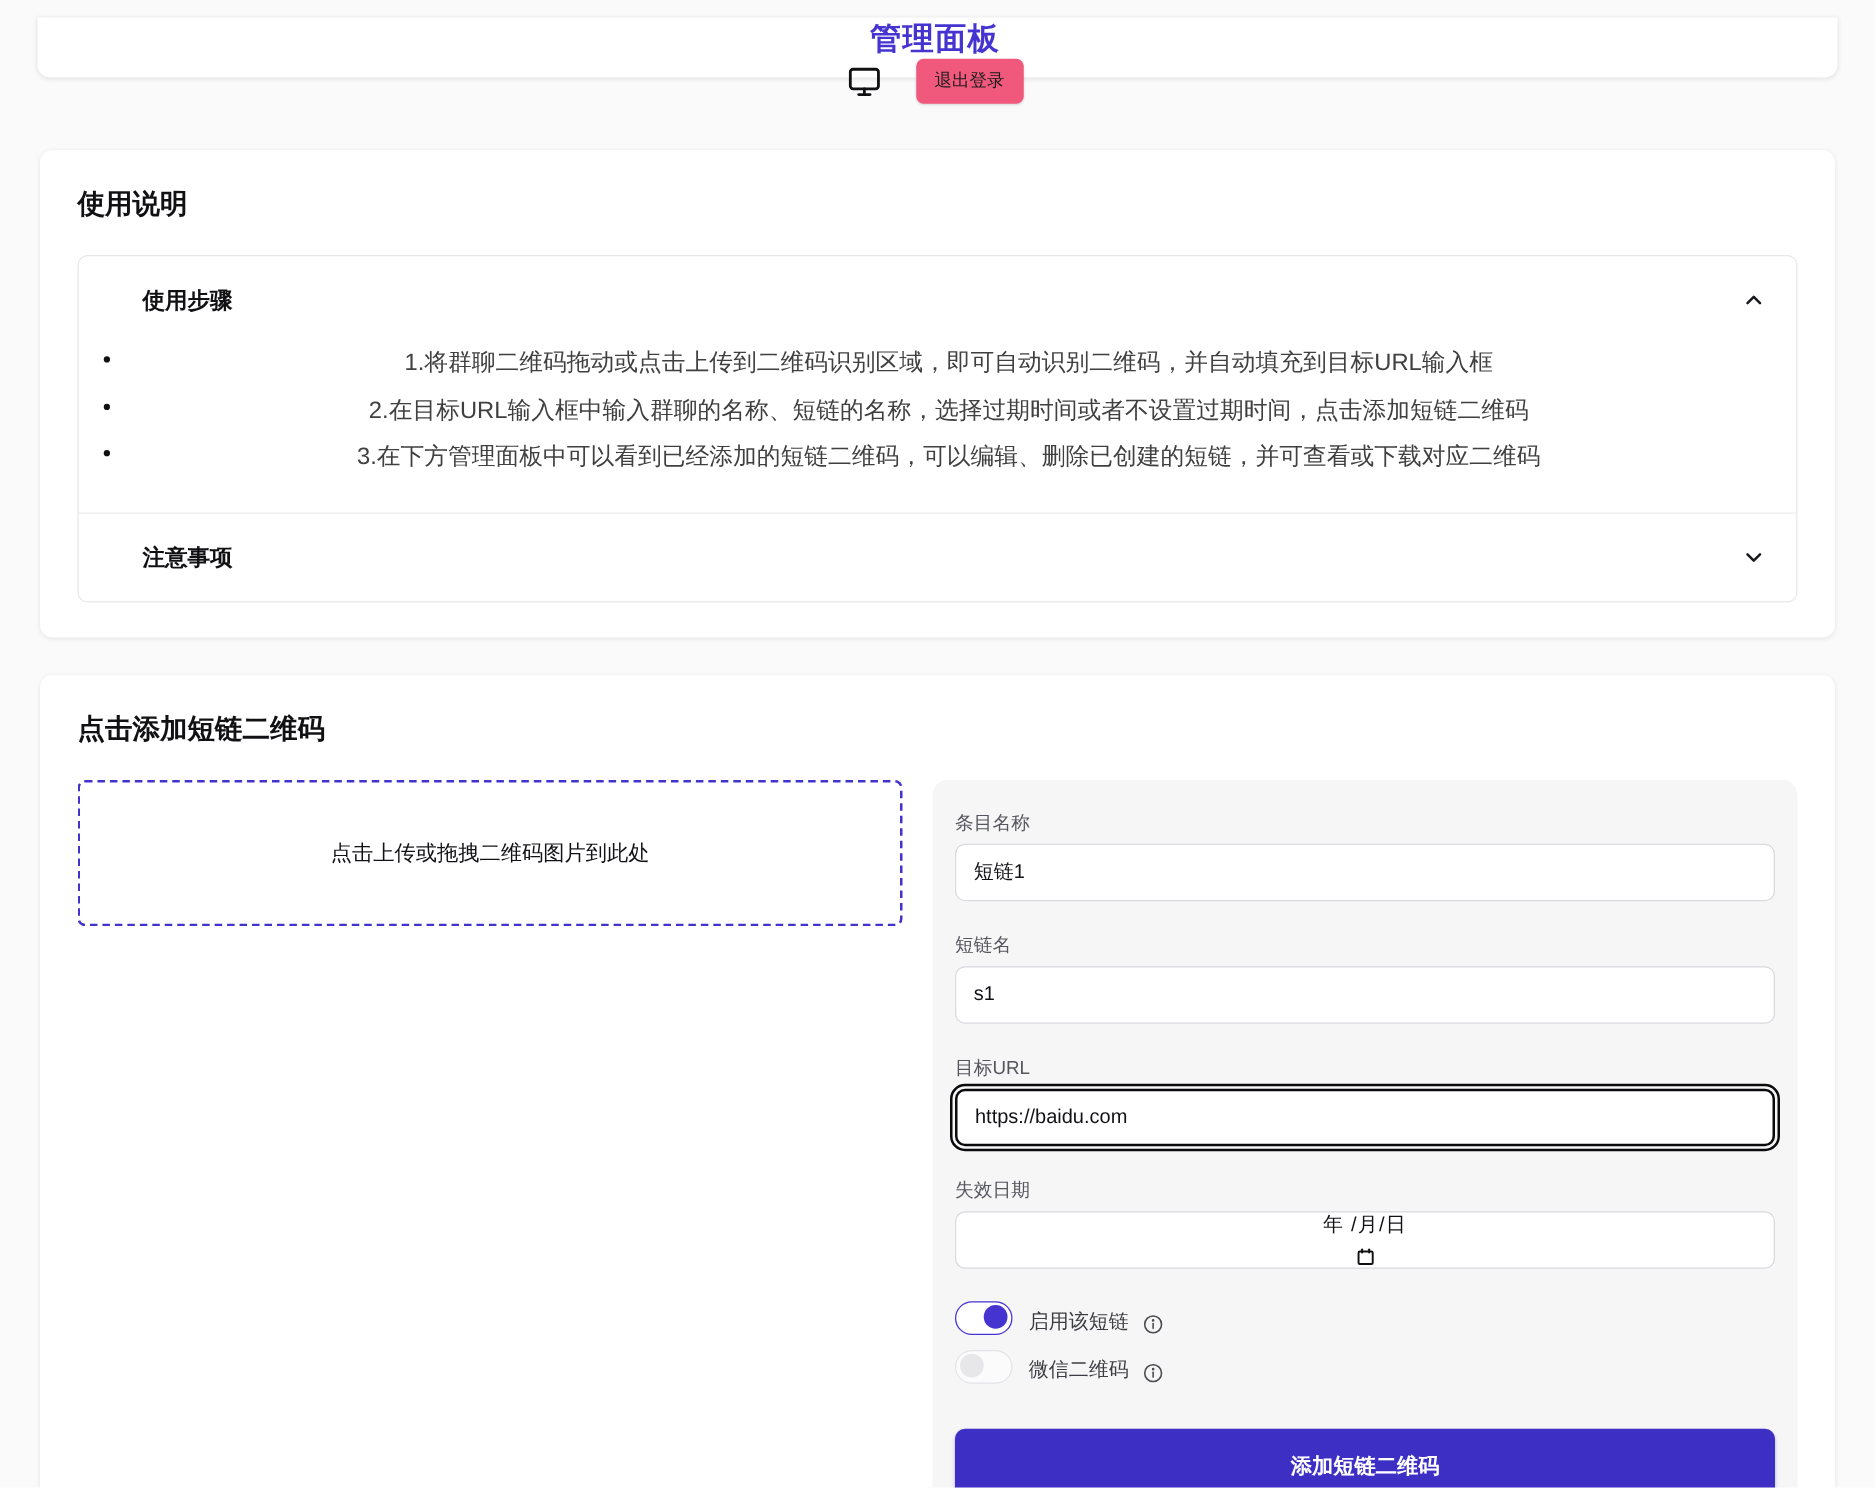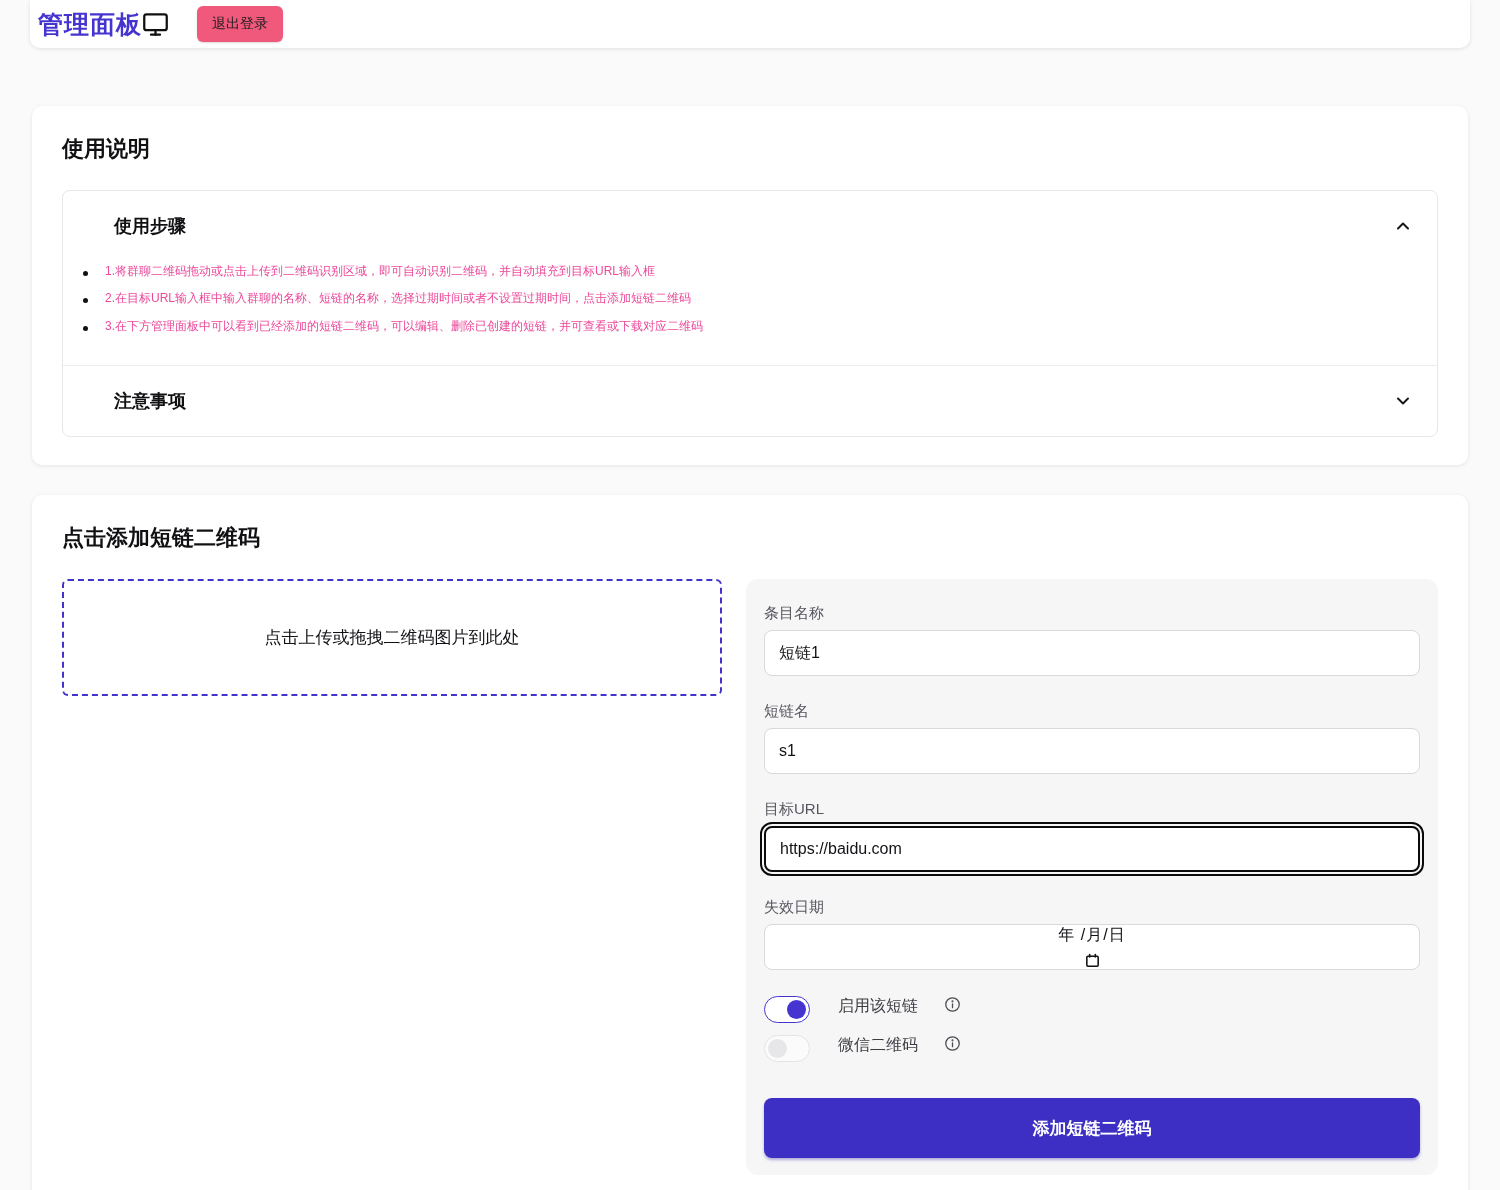--- a/index.html
+++ b/index.html
@@ -10,31 +10,32 @@
     color:#18181b;
   }
   :root {
     --accent:#4534d0;
     --accent-dark:#3e2fc4;
     --pink:#f0587c;
   }
 
   
   .topbar {
-    margin:0 30px;
+    margin:14px 30px;
     height:48px;
     background:#ffffff;
     border-radius:0 0 10px 10px;
     box-shadow:0 1px 4px rgba(0,0,0,.10);
     display:flex;
     align-items:center;
-    justify-content:flex-start;
+    justify-content:space-between;
     padding:0 12px 0 8px;
     position:relative;
     z-index:5;
+    flex-direction:column;
   }
   .app-title {
     font-size:25px;
     font-weight:bold;
     color:var(--accent);
     letter-spacing:1px;
   }
   .topbar-right { display:flex; align-items:center; gap:28px; }
   .monitor-btn { display:flex; align-items:center; cursor:pointer; }
   .logout-btn {
@@ -76,24 +77,25 @@
     justify-content:space-between;
     padding:23px 24px 23px 18px;
     cursor:pointer;
   }
   .acc-title { font-size:18px; font-weight:bold; color:#111114;margin-left:33px; }
   .acc-body { padding:2px 24px 30px 0; }
   .acc-body ul { list-style:none; }
   .acc-body li {
     position:relative;
     padding-left:42px;
-    font-size:12px;
+    font-size:19px;
     line-height:1.45;
-    color:#ec4899;
+    color:#404040;
     margin-bottom:10px;
+    text-align:center;
   }
   .acc-body li:last-child { margin-bottom:0; }
   .acc-body li::before {
     content:"";
     position:absolute;
     left:20px; top:8px;
     width:5px; height:5px;
     border-radius:50%;
     background:#111;
   }
@@ -149,22 +151,22 @@
     align-items:center;
     justify-content:space-between;
     cursor:pointer;
     flex-direction:column;
   }
   .date-box .date-text { font-size:16px; color:#121216; letter-spacing:1px; }
 
   
   .toggle-row {
     display:flex;
-    align-items:flex-start;
-    gap:28px;
+    align-items:flex-end;
+    gap:13px;
     margin-bottom:12px;
   }
   .toggle-row:first-of-type { margin-top:20px; }
   .switch {
     width:46px; height:27px;
     border-radius:14px;
     position:relative;
     cursor:pointer;
     flex:0 0 auto;
   }

